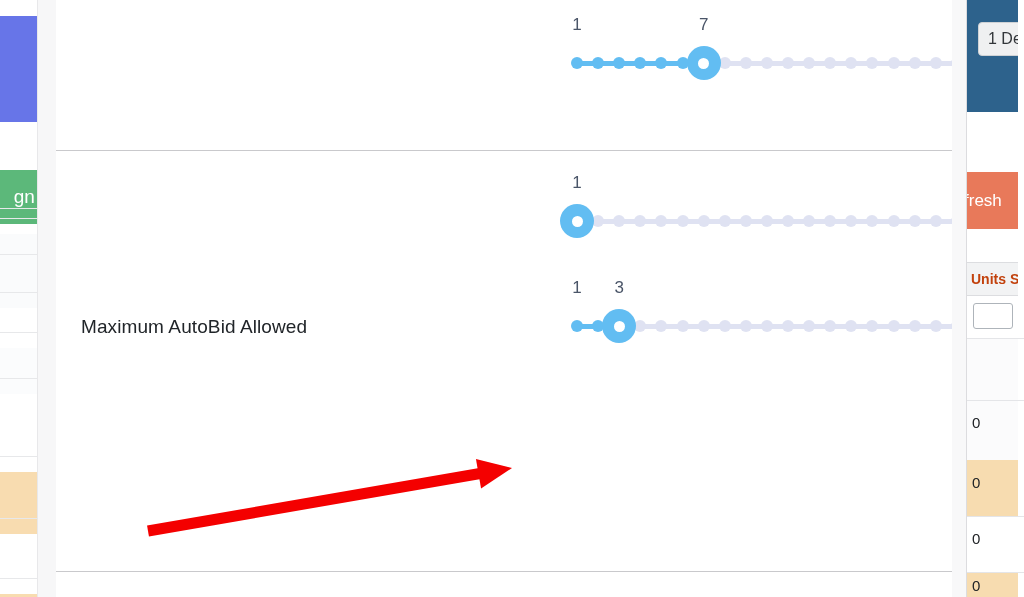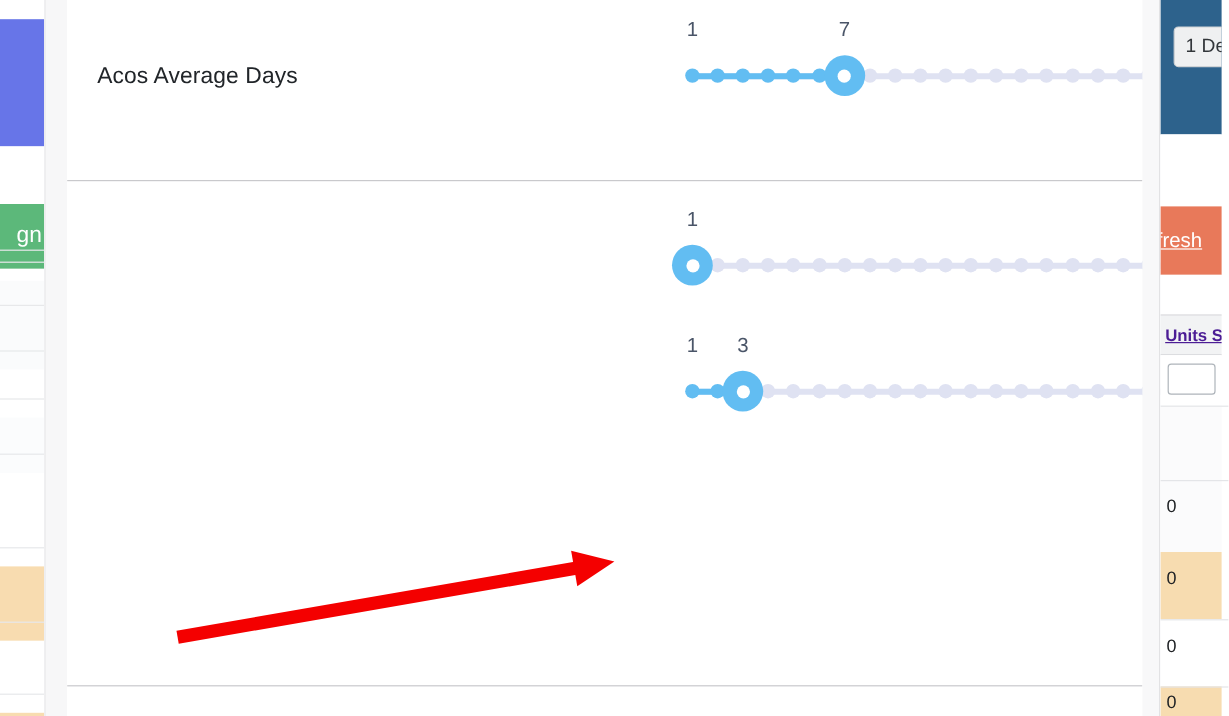--- a/index.html
+++ b/index.html
@@ -61,29 +61,29 @@
   }
   .rs-pill {
     position: absolute; left: 11px; top: 22px;
     width: 64px; height: 34px;
     background: #eff0f1; border: 1px solid #cfd2d5; border-radius: 4px;
     color: #32363a; font-size: 16px;
     display: flex; align-items: center; padding-left: 9px;
     white-space: nowrap;
   }
   .rs-text {
-    position: absolute; white-space: nowrap; text-decoration: underline;
+    position: absolute; white-space: nowrap;
   }
   .rs-refresh-label {
     left: -3px; top: 50%; transform: translateY(-50%);
     color: #ffffff; font-size: 17px;
   }
   .rs-units-label {
     left: 4px; top: 50%; transform: translateY(-50%);
-    color: #4c1d95; font-size: 14px; font-weight: bold; text-align: center;
+    color: #c2410c; font-size: 14px; font-weight: bold; text-align: center;
   }
   .rs-filterbox {
     position: absolute; left: 6px; top: 7px;
     width: 40px; height: 26px;
     background: #ffffff; border: 1px solid #aeb4ba; border-radius: 3px;
   }
   .rs-caret {
     position: absolute; left: 52px; top: 15px;
     width: 0; height: 0;
     border-left: 4px solid transparent;
@@ -228,21 +228,20 @@
       <div style="position: absolute; left: 0px; width: 37px; height: 1px; background: rgb(231, 232, 234); top: 456px;"></div>
       <div style="position: absolute; left: 0px; width: 37px; height: 1px; background: rgb(231, 232, 234); top: 518px;"></div>
       <div style="position: absolute; left: 0px; width: 37px; height: 1px; background: rgb(231, 232, 234); top: 578px;"></div>
     </div>
   <div class="left-gutter"></div>
   <div class="left-gutter-line"></div>
 
   <div class="panel">
 
     <div class="setting-row" style="top:0px;height:150px;">
-      <div class="row-label" style="left:25px; top:53px;">Acos Average Days</div>
 
       <div class="slider" id="slider-0" style="left: 465px; top: 41px; width: 487px;">
         <div class="slider-track" style="left: 56px; width: 401px;"></div>
         <div class="slider-fill" style="left: 56px; width: 126.632px;"></div>
       <div class="tick on" style="left: 56px;"></div>
           <div class="tick on" style="left: 77.1053px;"></div>
           <div class="tick on" style="left: 98.2105px;"></div>
           <div class="tick on" style="left: 119.316px;"></div>
           <div class="tick on" style="left: 140.421px;"></div>
           <div class="tick on" style="left: 161.526px;"></div>
@@ -294,20 +293,21 @@
           <div class="tick" style="left: 414.789px;"></div>
           <div class="tick" style="left: 435.895px;"></div>
           <div class="tick" style="left: 457px;"></div>
           <div class="slider-thumb" style="left: 56px;"></div>
           <div class="slider-value" style="left: 56px;">1</div>
           <div class="slider-value" style="left: 457px;">20</div>
         </div>
     </div>
 
     <div class="setting-row" style="top:256px;height:150px;">
+      <div class="row-label" style="left:25px; top:60px;">Maximum AutoBid Allowed</div>
 
       <div class="slider" id="slider-2" style="left: 465px; top: 48px; width: 487px;">
         <div class="slider-track" style="left: 56px; width: 401px;"></div>
         <div class="slider-fill" style="left: 56px; width: 42.2105px;"></div>
       <div class="tick on" style="left: 56px;"></div>
           <div class="tick on" style="left: 77.1053px;"></div>
           <div class="tick" style="left: 98.2105px;"></div>
           <div class="tick" style="left: 119.316px;"></div>
           <div class="tick" style="left: 140.421px;"></div>
           <div class="tick" style="left: 161.526px;"></div>

